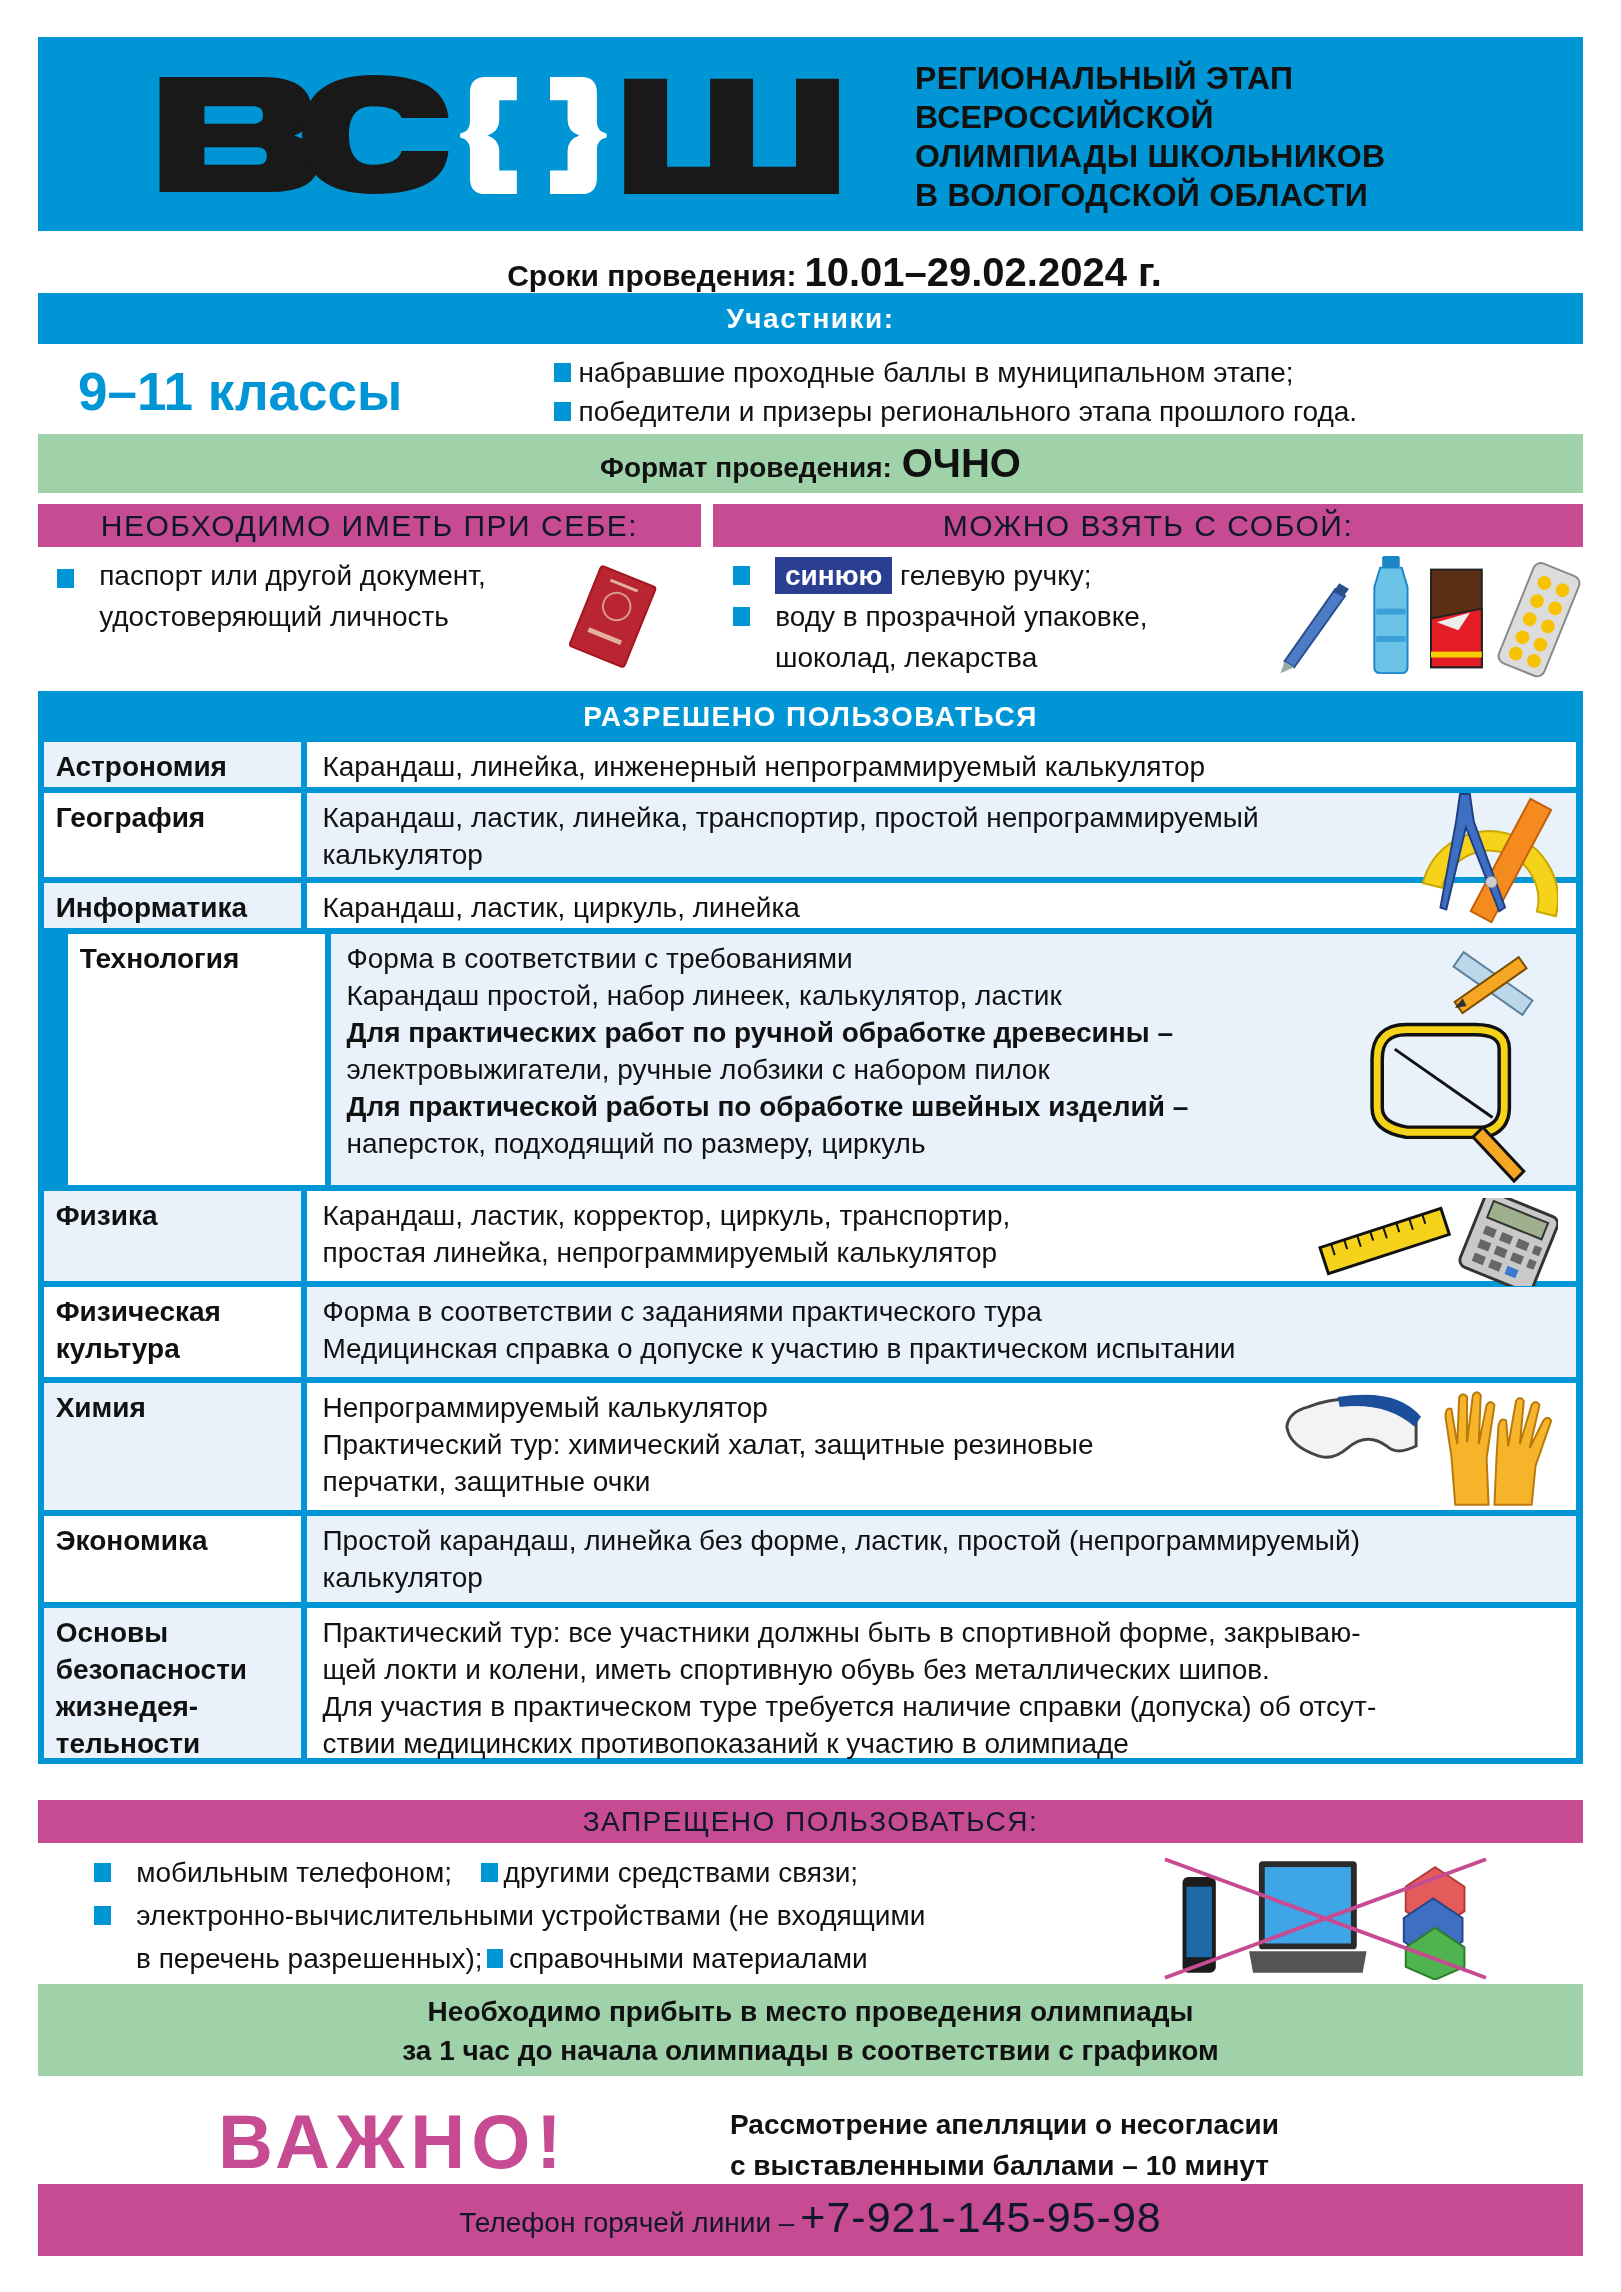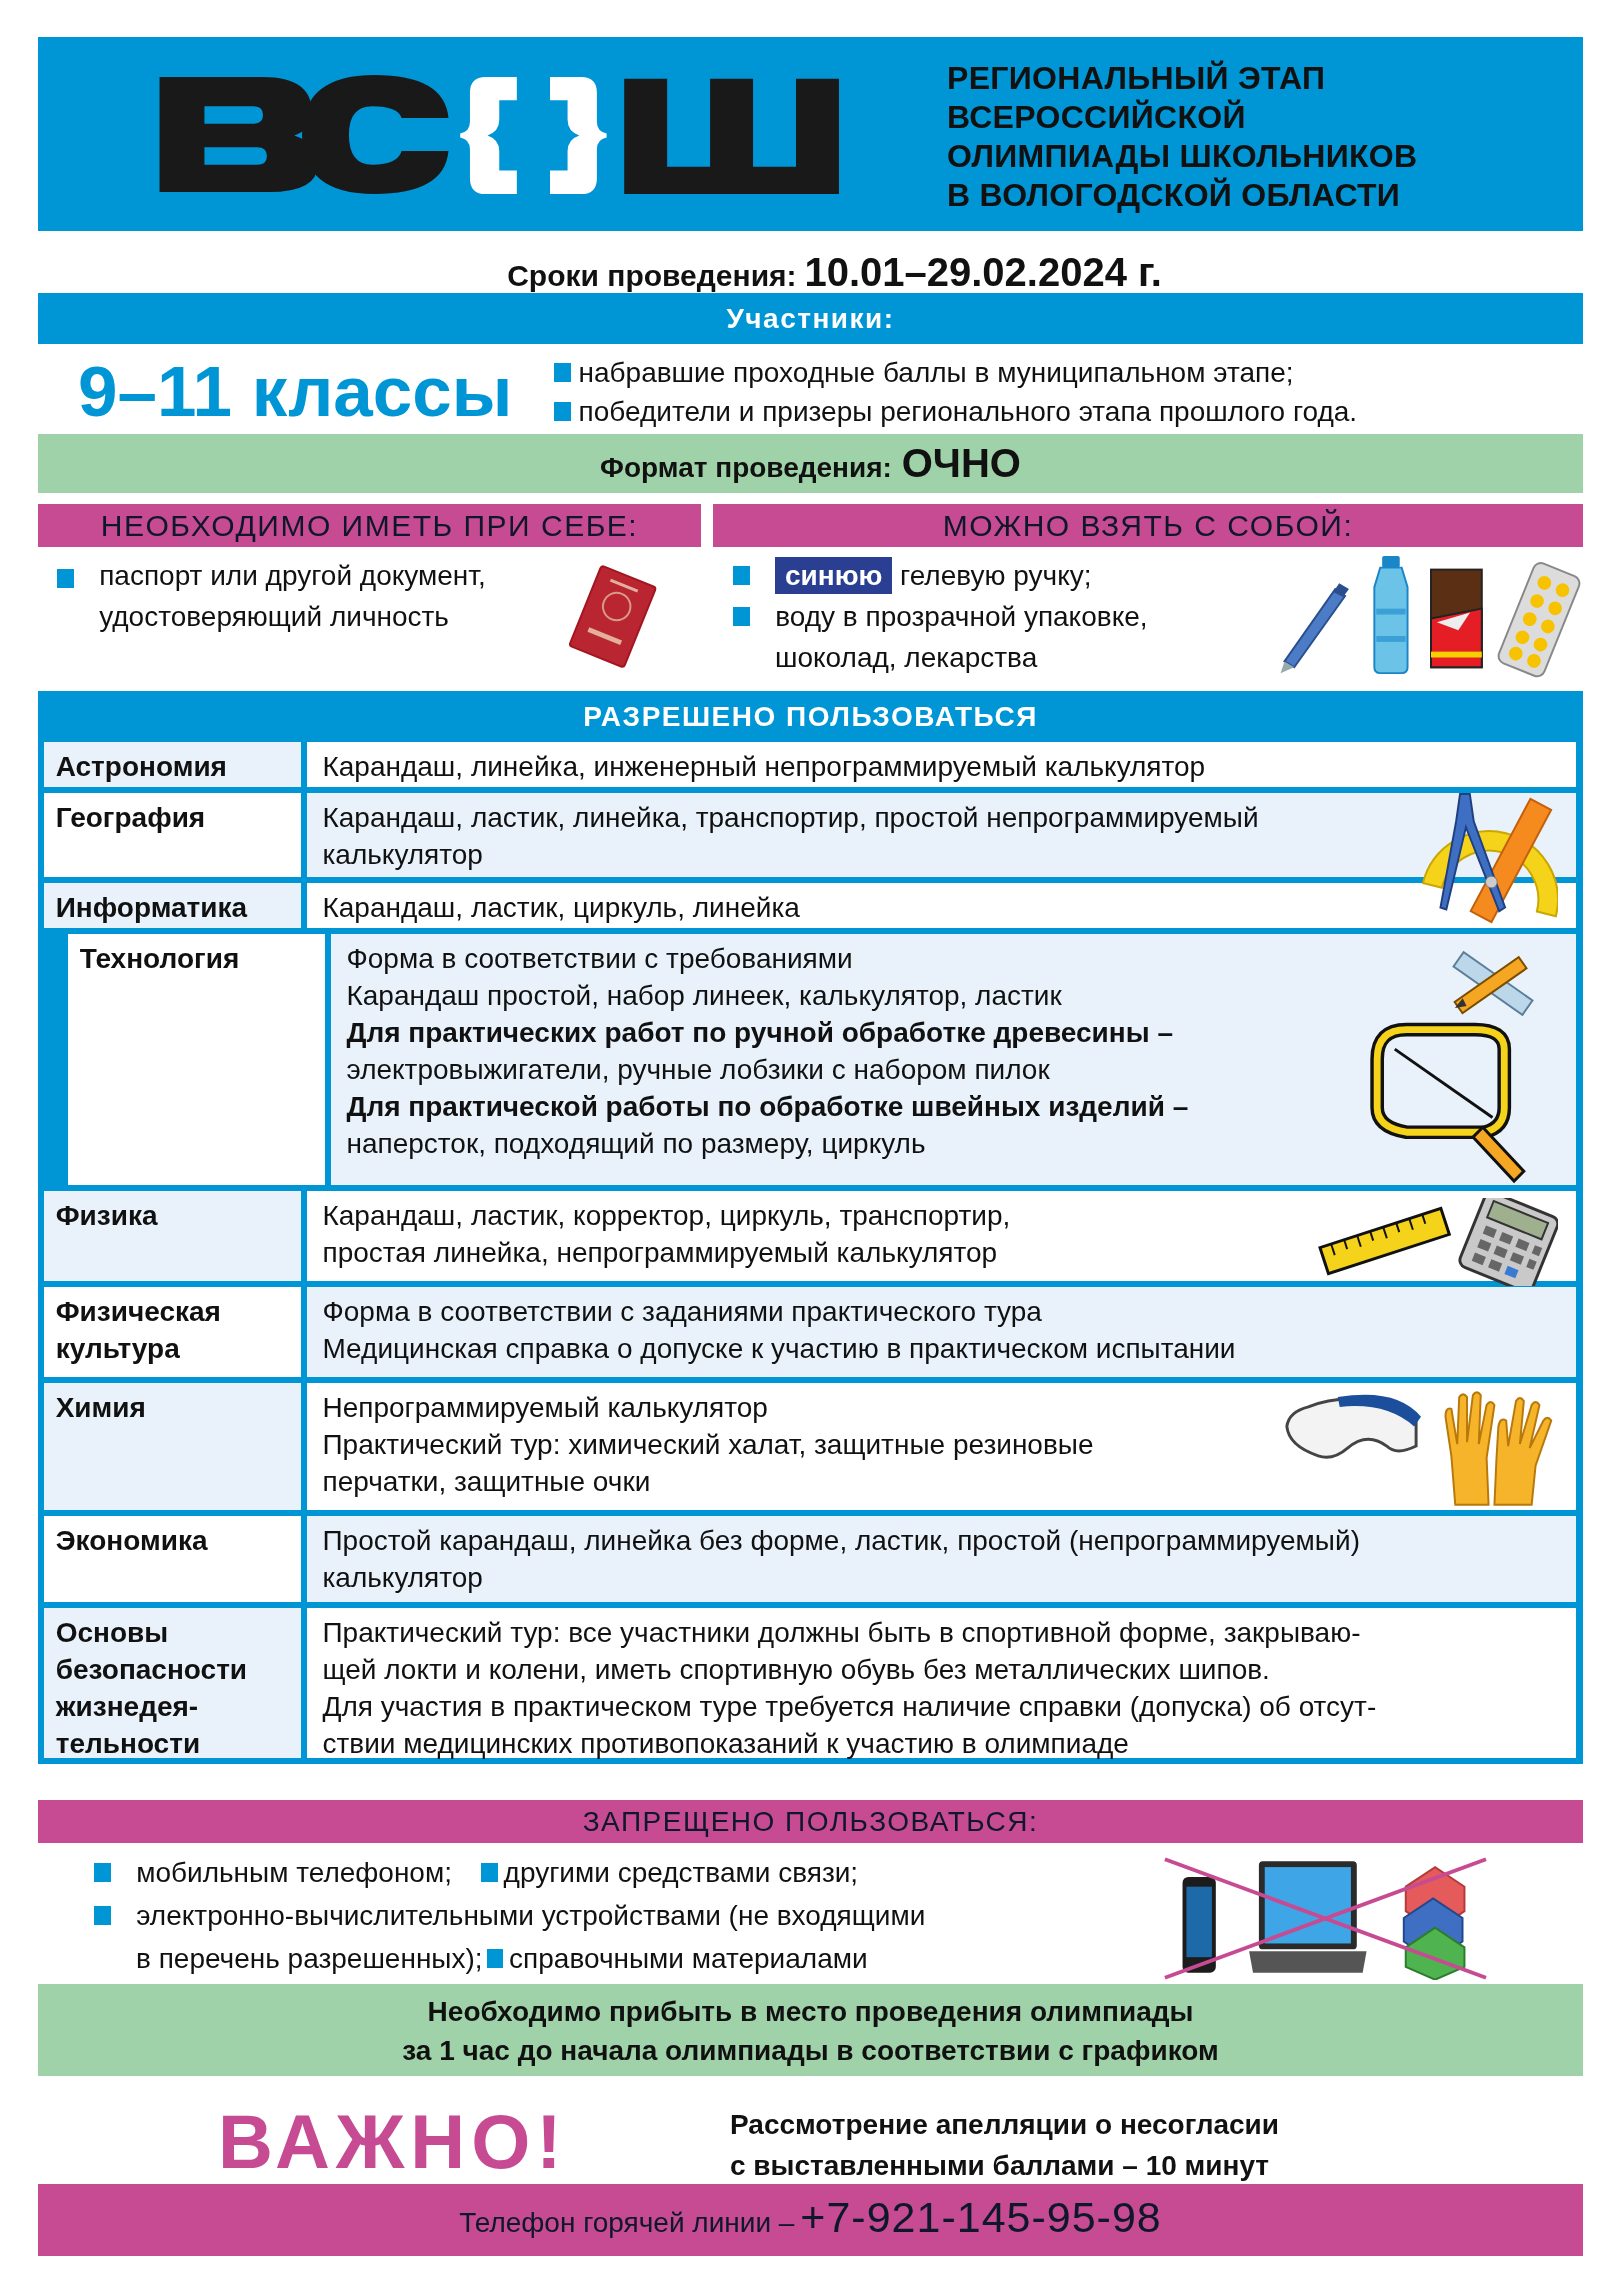--- a/index.html
+++ b/index.html
@@ -3,32 +3,32 @@
 <meta charset="utf-8">
 <style>
   * { box-sizing: border-box; margin: 0; padding: 0; }
   html, body { width: 1621px; height: 2293px; background: #ffffff; overflow: hidden; }
   body { position: relative; font-family: "Liberation Sans", "DejaVu Sans", sans-serif; color: #111; }
 
   .abs { position: absolute; }
 
   
   .header { left: 38px; top: 37px; width: 1545px; height: 194px; background: #0096d6; }
-  .header-title { left: 877px; top: 21.6px; font-weight: bold; font-size: 32px; line-height: 39px; color: #111; letter-spacing: 0.3px; margin-left: 32px; }
+  .header-title { left: 877px; top: 21.6px; font-weight: bold; font-size: 32px; line-height: 39px; color: #111; letter-spacing: 0.3px; }
 
   .dates { left: 0; top: 250px; width: 1621px; text-align: center; font-weight: bold; padding-left: 48px; }
   .dates .l { font-size: 30px; }
   .dates .v { font-size: 40px; margin-left: 7.8px; }
 
   .bar-blue { background: #0096d6; color: #fff; text-align: center; font-weight: bold; }
   .bar-pink { background: #c64b92; color: #0f172a; text-align: center; font-weight: normal; }
   .bar-green { background: #9fd2a8; color: #111; text-align: center; font-weight: bold; }
 
   .participants-bar { left: 38px; top: 293px; width: 1545px; height: 51px; font-size: 28px; line-height: 51px; letter-spacing: 1.5px; }
-  .grades { left: 78px; top: 357px; font-size: 71px; font-weight: bold; color: #0096d6; line-height: 69px; }
+  .grades { left: 78px; top: 357px; font-size: 53px; font-weight: bold; color: #0096d6; line-height: 69px; }
   .plist { left: 554px; top: 353px; font-size: 28px; line-height: 39px; }
   .plist .row { display: flex; align-items: center; }
   .sq { display: inline-block; width: 16.7px; height: 19.6px; background: #0096d6; margin-right: 7.8px; flex: none; }
 
   .format-bar { left: 38px; top: 434px; width: 1545px; height: 59px; line-height: 59px; font-size: 28px; }
   .format-bar .v { font-size: 40px; margin-left: 9.8px; }
 
   .need-bar { left: 38px; top: 504px; width: 663px; height: 43px; line-height: 43px; font-size: 30px; letter-spacing: 1.5px; }
   .can-bar { left: 713px; top: 504px; width: 870px; height: 43px; line-height: 43px; font-size: 30px; letter-spacing: 1.5px; }
 

